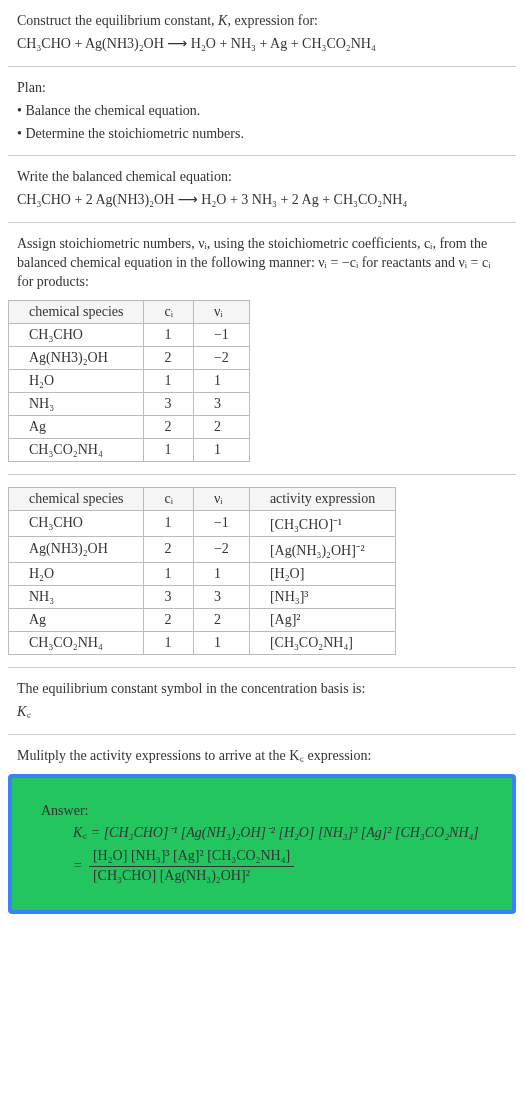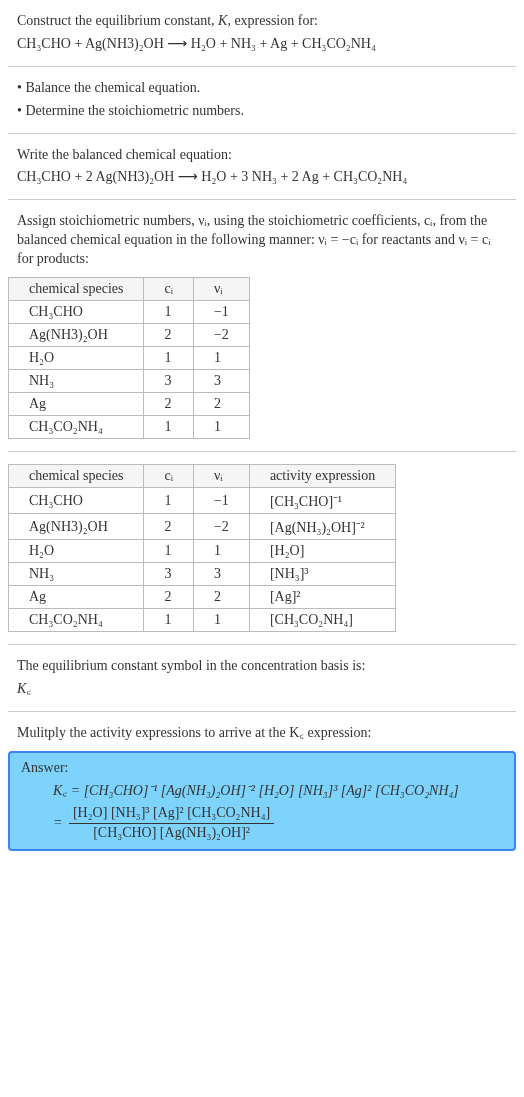--- a/index.html
+++ b/index.html
@@ -22,50 +22,51 @@
   margin: 8px 0;
 }
 td, th {
   border: 1px solid #bbb;
   padding: 3px 20px;
   font-weight: normal;
   text-align: left;
 }
 th { background: #f5f5f5; }
 .answer-box {
-  background: #7dd3fc;
-  border: 2px solid #3b82f6;
+  background: #22c55e;
+  border: 4px solid #3b82f6;
   border-radius: 4px;
-  padding: 2px;
+  padding: 20px;
   margin-top: 8px;
 }
 .frac {
   display: inline-block;
   vertical-align: middle;
-  text-align: center;
+  text-align: left;
   margin: 0 3px;
 }
 .frac .num { display: block; border-bottom: 1px solid #333; padding: 0 4px; }
 .frac .den { display: block; padding: 0 4px; }
 .indent { margin-left: 32px; }
 p { margin: 4px 9px; line-height: 1.35; font-family: Liberation Serif, serif; }
 .ital { font-style: italic; }
 </style>
 </head>
 <body>
 
 <div>
 
   <p>
     <span>Construct the equilibrium constant, <span class="ital">K</span>, expression for:</span>
   </p>
   <p>CH₃CHO + Ag(NH3)₂OH ⟶ H₂O + NH₃ + Ag + CH₃CO₂NH₄</p>
 
   <hr>
 
+  <p>Plan:</p>
   <p>• Balance the chemical equation.</p>
   <p>• Determine the stoichiometric numbers.</p>
 
   <hr>
 
   <p>Write the balanced chemical equation:</p>
   <p>CH₃CHO + 2 Ag(NH3)₂OH ⟶ H₂O + 3 NH₃ + 2 Ag + CH₃CO₂NH₄</p>
 
   <hr>
 

